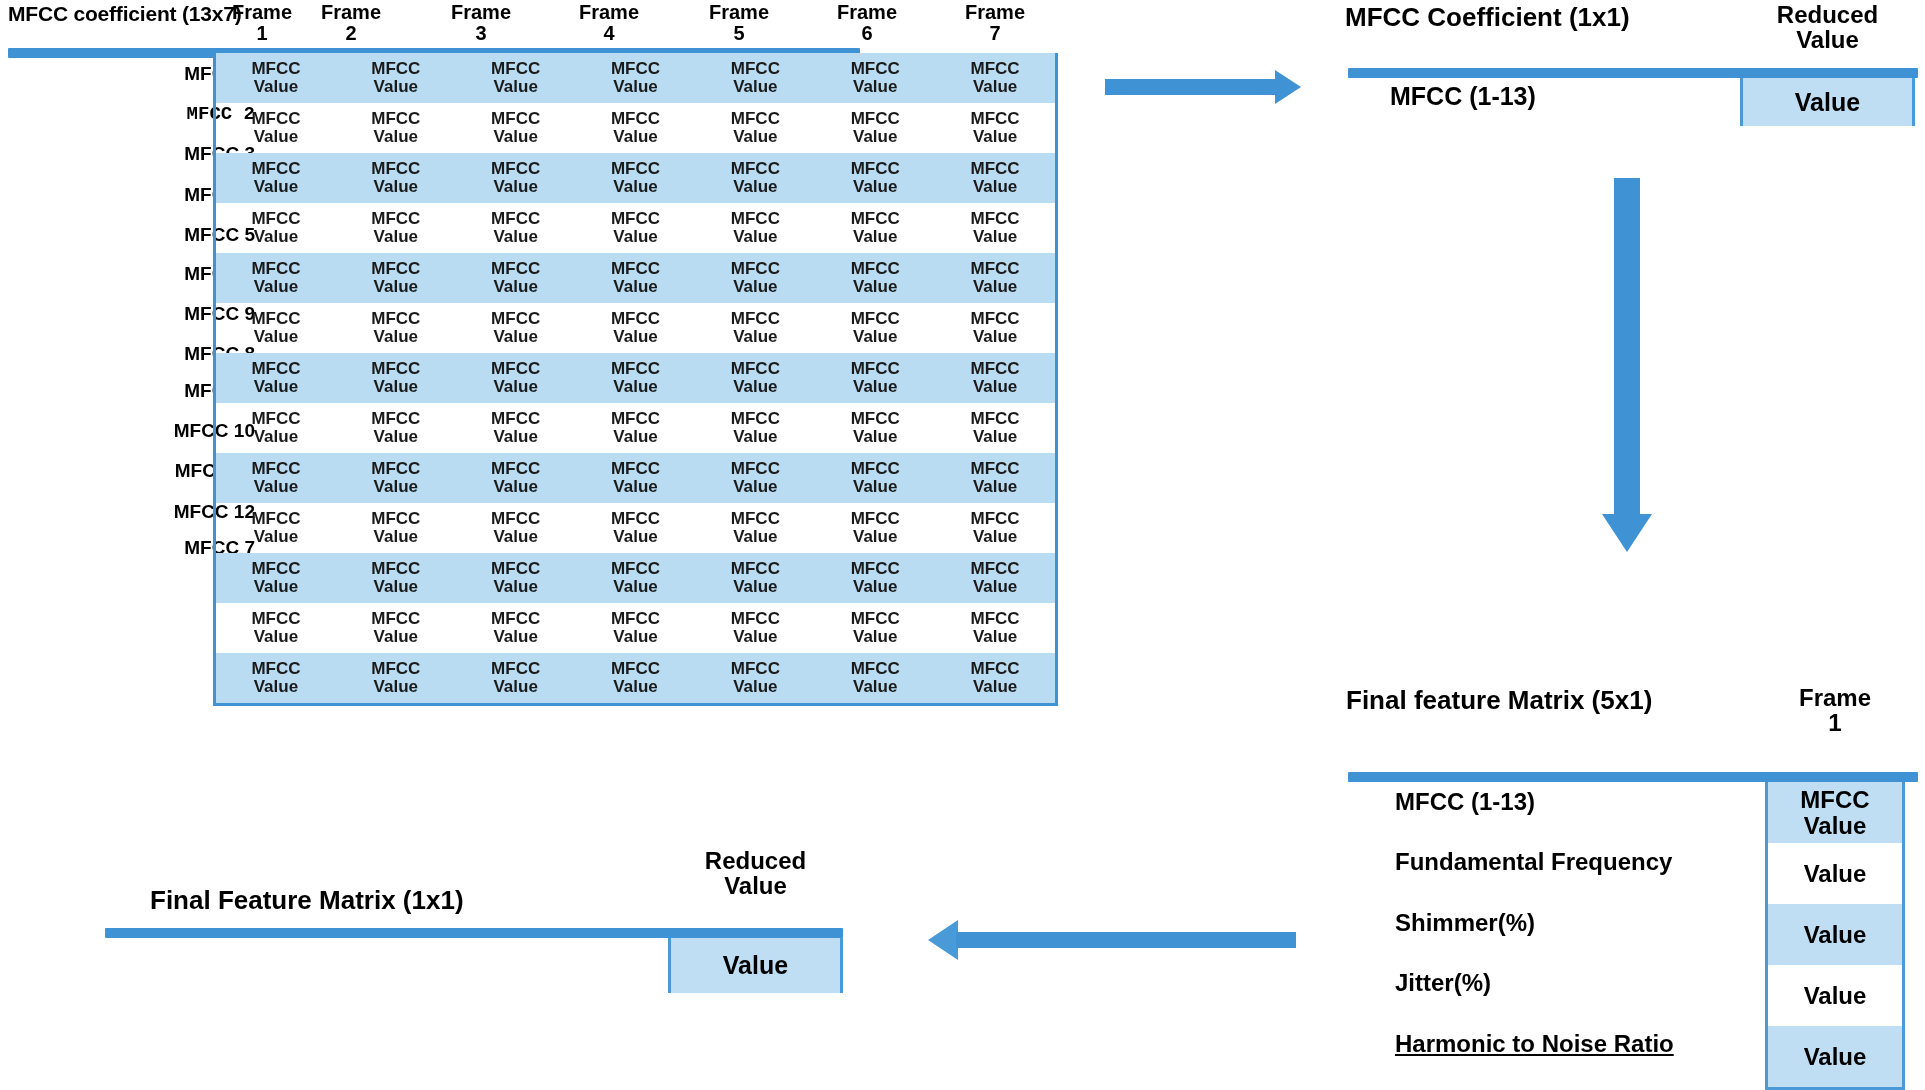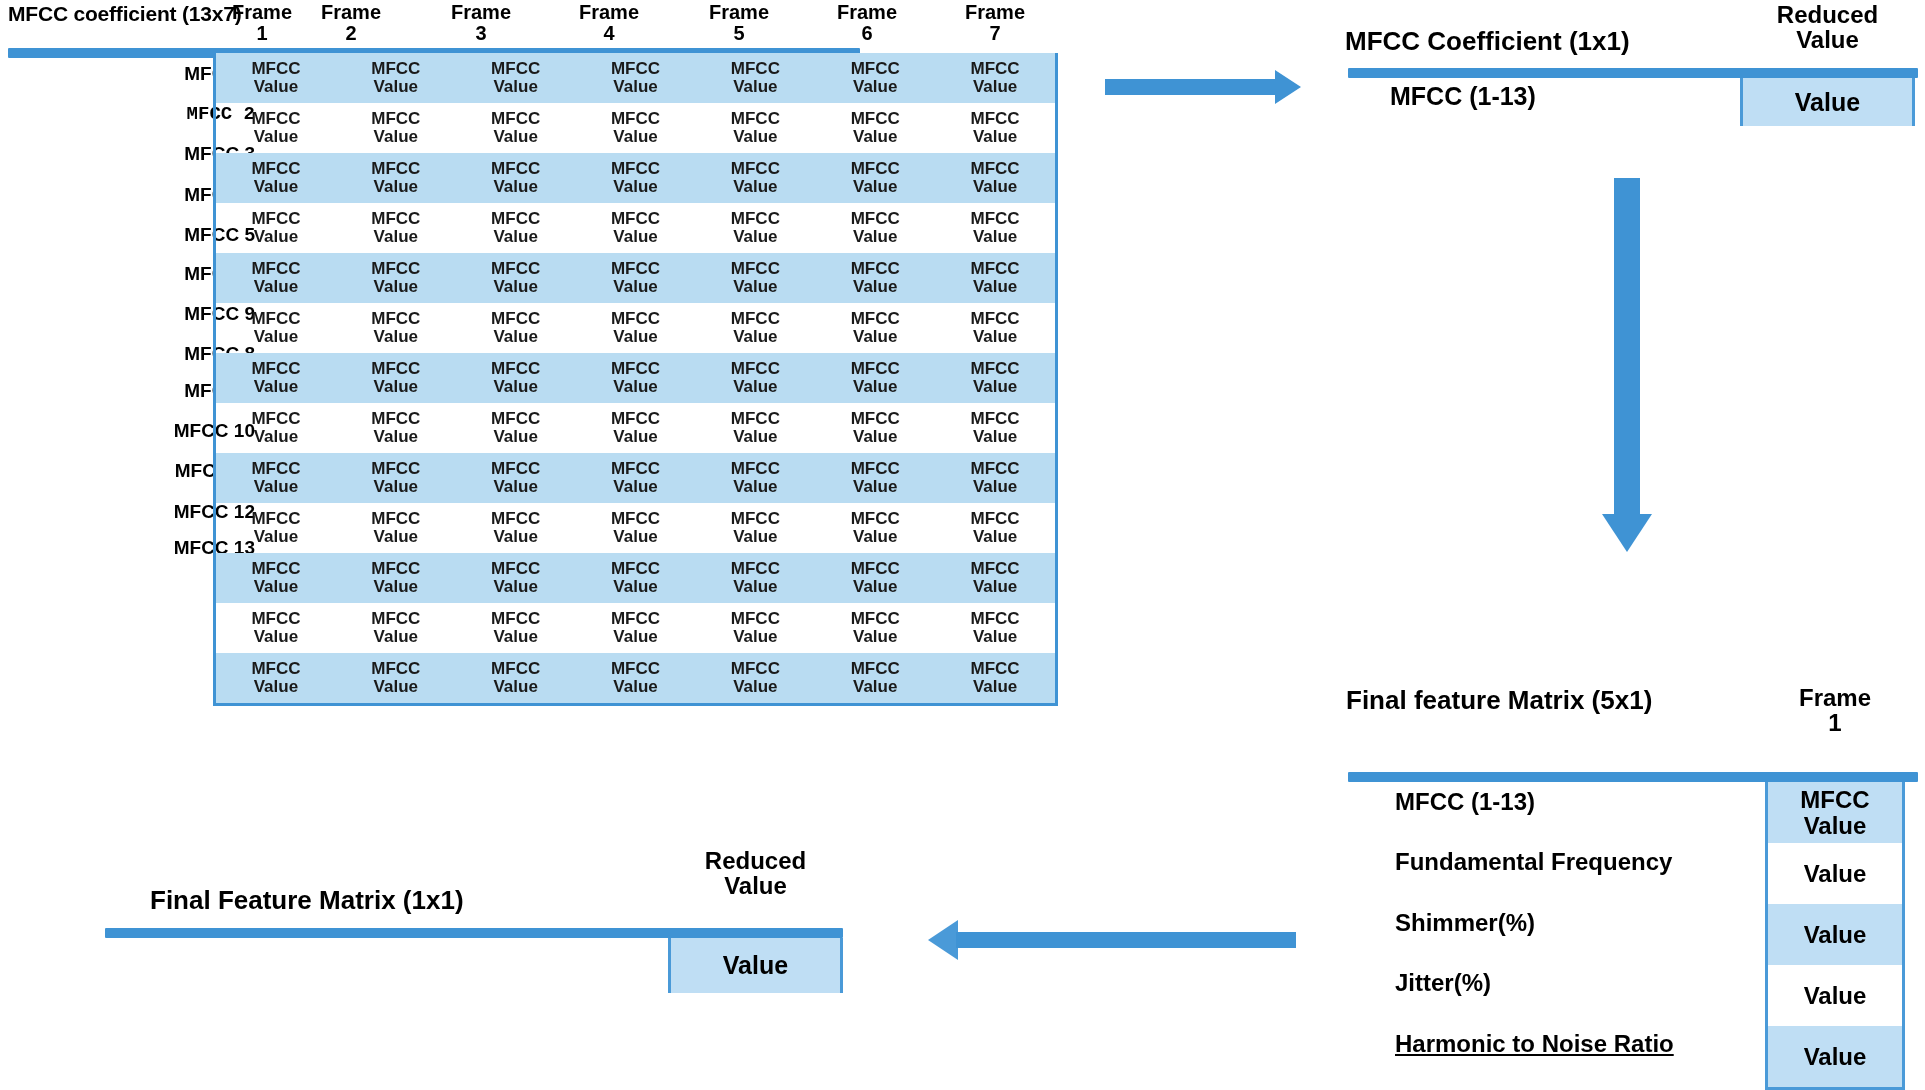--- a/index.html
+++ b/index.html
@@ -204,21 +204,21 @@
   <div class="abs mfcc-rowlabel" style="top:143px;">MFCC 3</div>
   <div class="abs mfcc-rowlabel" style="top:184px;">MFCC 4</div>
   <div class="abs mfcc-rowlabel" style="top:224px;">MFCC 5</div>
   <div class="abs mfcc-rowlabel" style="top:263px;">MFCC 6</div>
   <div class="abs mfcc-rowlabel" style="top:303px;">MFCC 9</div>
   <div class="abs mfcc-rowlabel" style="top:343px;">MFCC 8</div>
   <div class="abs mfcc-rowlabel" style="top:380px;">MFCC 9</div>
   <div class="abs mfcc-rowlabel" style="top:420px;">MFCC 10</div>
   <div class="abs mfcc-rowlabel" style="top:460px;">MFCC 11</div>
   <div class="abs mfcc-rowlabel" style="top:501px;">MFCC 12</div>
-  <div class="abs mfcc-rowlabel" style="top:537px;">MFCC 13</div>
+  <div class="abs mfcc-rowlabel" style="top:537px;">MFCC 7</div>
 
   <div class="abs" id="mfcc-grid">
       <div class="mfcc-row shaded">
         <div class="mfcc-cell"><span>MFCC</span><span class="l2">Value</span></div>
         <div class="mfcc-cell"><span>MFCC</span><span class="l2">Value</span></div>
         <div class="mfcc-cell"><span>MFCC</span><span class="l2">Value</span></div>
         <div class="mfcc-cell"><span>MFCC</span><span class="l2">Value</span></div>
         <div class="mfcc-cell"><span>MFCC</span><span class="l2">Value</span></div>
         <div class="mfcc-cell"><span>MFCC</span><span class="l2">Value</span></div>
         <div class="mfcc-cell"><span>MFCC</span><span class="l2">Value</span></div>
@@ -334,21 +334,21 @@
     </div>
 
 </div>
 
 <div class="abs" style="left:1105px; top:70px;">
   <div class="abs arrow-h" style="left:0; top:9px; width:175px;"></div>
   <div class="abs arrow-head-right" style="left:170px; top:0;"></div>
 </div>
 
 <div class="abs" style="left:0; top:0; width:1925px; height:160px;">
-  <div class="abs bar-title" style="left:1345px; top:2px;margin-top:24px;">MFCC Coefficient (1x1)</div>
+  <div class="abs bar-title" style="left:1345px; top:2px;">MFCC Coefficient (1x1)</div>
 
   <div class="abs bar-colhead" style="left:1740px; top:2px; width:175px;">
     <span>Reduced</span><br>
     <span>Value</span>
   </div>
 
   <div class="abs blue-rule" style="left:1348px; top:68px; width:570px;"></div>
 
   <div class="abs bar-label" style="left:1390px; top:82px;">MFCC (1-13)</div>
 

